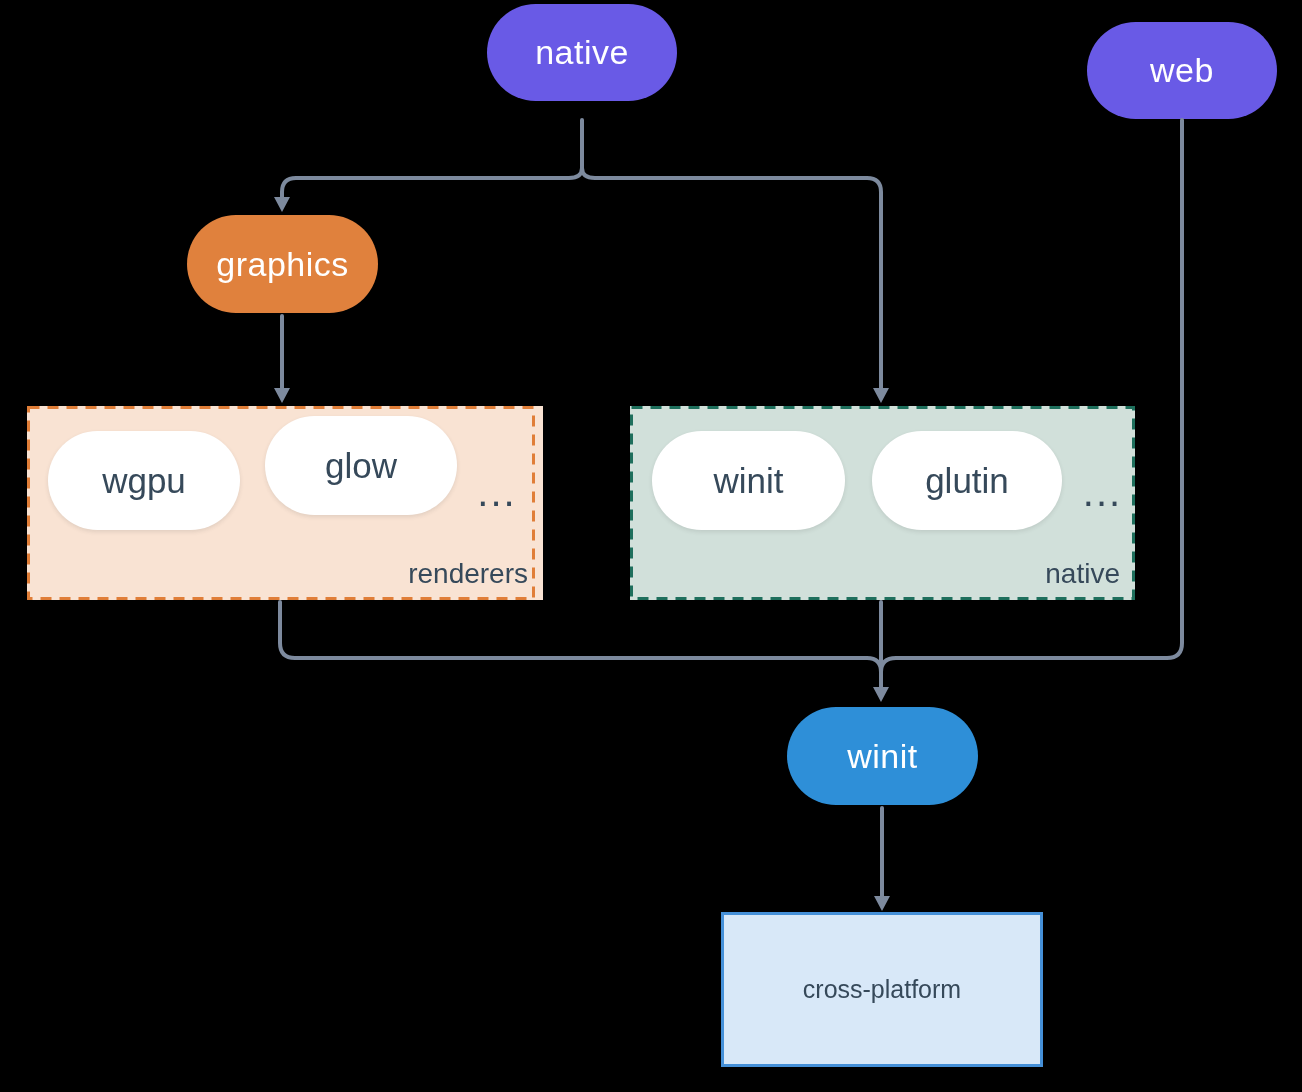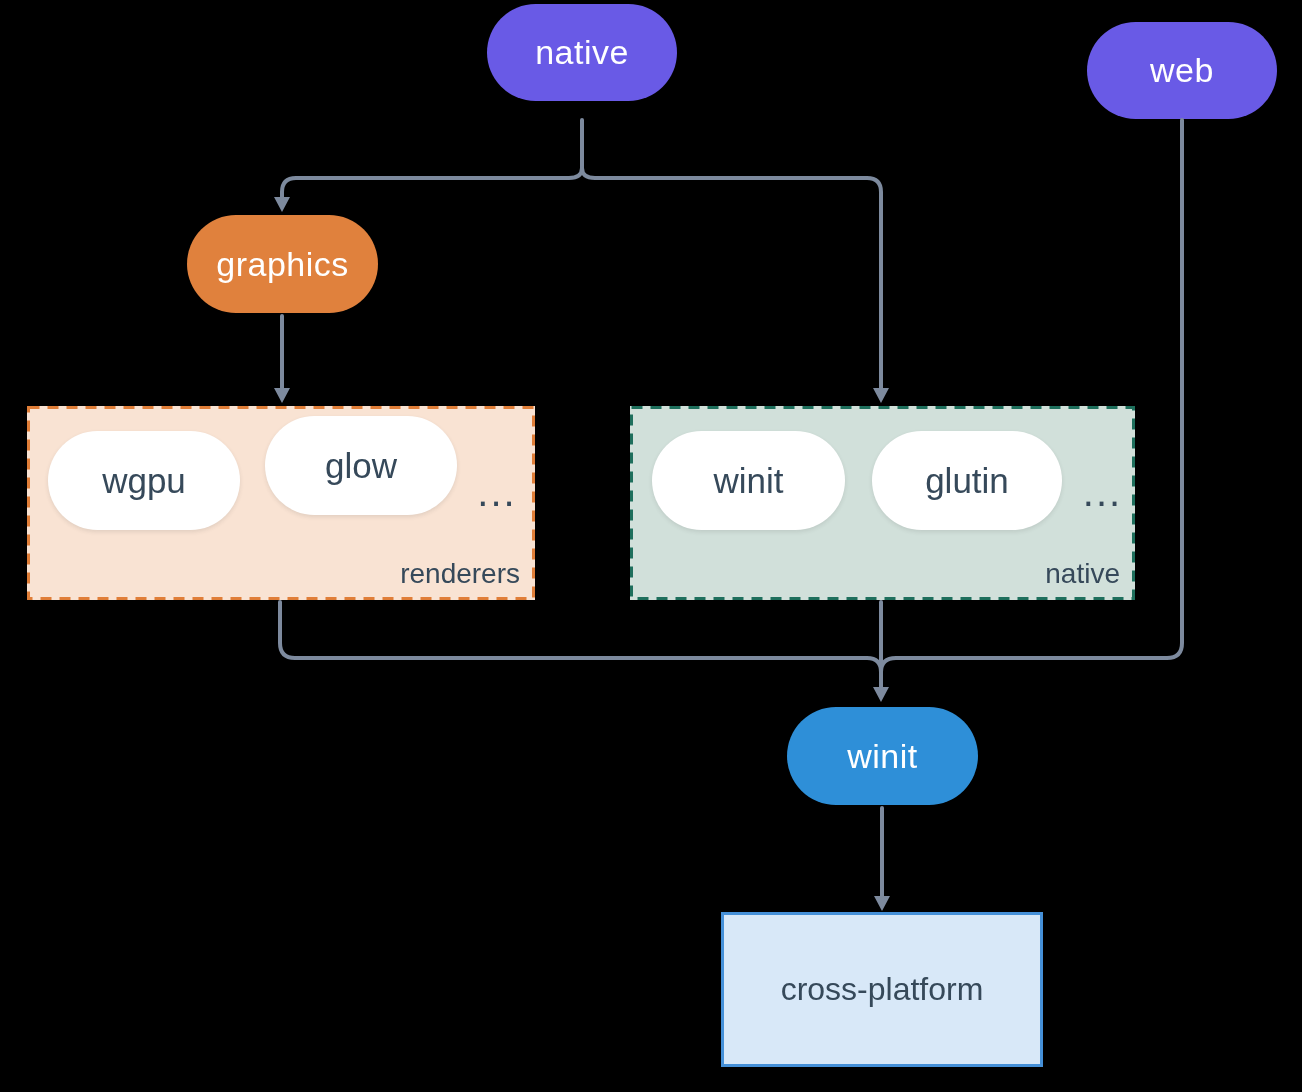--- a/index.html
+++ b/index.html
@@ -17,21 +17,21 @@
     display: flex; align-items: center; justify-content: center;
     color: var(--node_text, #fff);
     font-size: 34px;
     letter-spacing: 0.5px;
   }
   .pill.purple { background: var(--node_purple, #695AE6); }
   .pill.orange { background: var(--node_orange, #E0813D); }
   .pill.blue   { background: var(--node_blue, #2E8FD8); }
 
   .group { position: absolute; }
-  .group.renderers { background: var(--renderers_fill, #F9E3D3); }
+  .group.renderers { background: var(--renderers_fill, #F9E3D3); padding-left: 8px; }
   .group.shells    { background: var(--shells_fill, #D1E0DA); }
 
   .item-pill {
     position: absolute;
     background: var(--item_fill, #fff);
     border-radius: 60px;
     display: flex; align-items: center; justify-content: center;
     color: var(--item_text, #36495A);
     font-size: 35px;
     box-shadow: 0 2px 4px rgba(60,60,60,0.12);
@@ -54,21 +54,21 @@
   }
 
   .app-box {
     position: absolute;
     left: 721px; top: 912px; width: 322px; height: 155px;
     box-sizing: border-box;
     background: var(--app_fill, #D8E8F8);
     border: 3px solid var(--app_border, #4590D8);
     display: flex; flex-direction: column; align-items: center; justify-content: center;
     color: var(--item_text, #36495A);
-    font-size: 32px;
+    font-size: 25px;
     line-height: 47px;
   }
 
   svg.wires {
     position: absolute; left: 0; top: 0;
     pointer-events: none;
   }
   svg.wires path.edge {
     fill: none;
     stroke: var(--connector, #7D8A9E);

